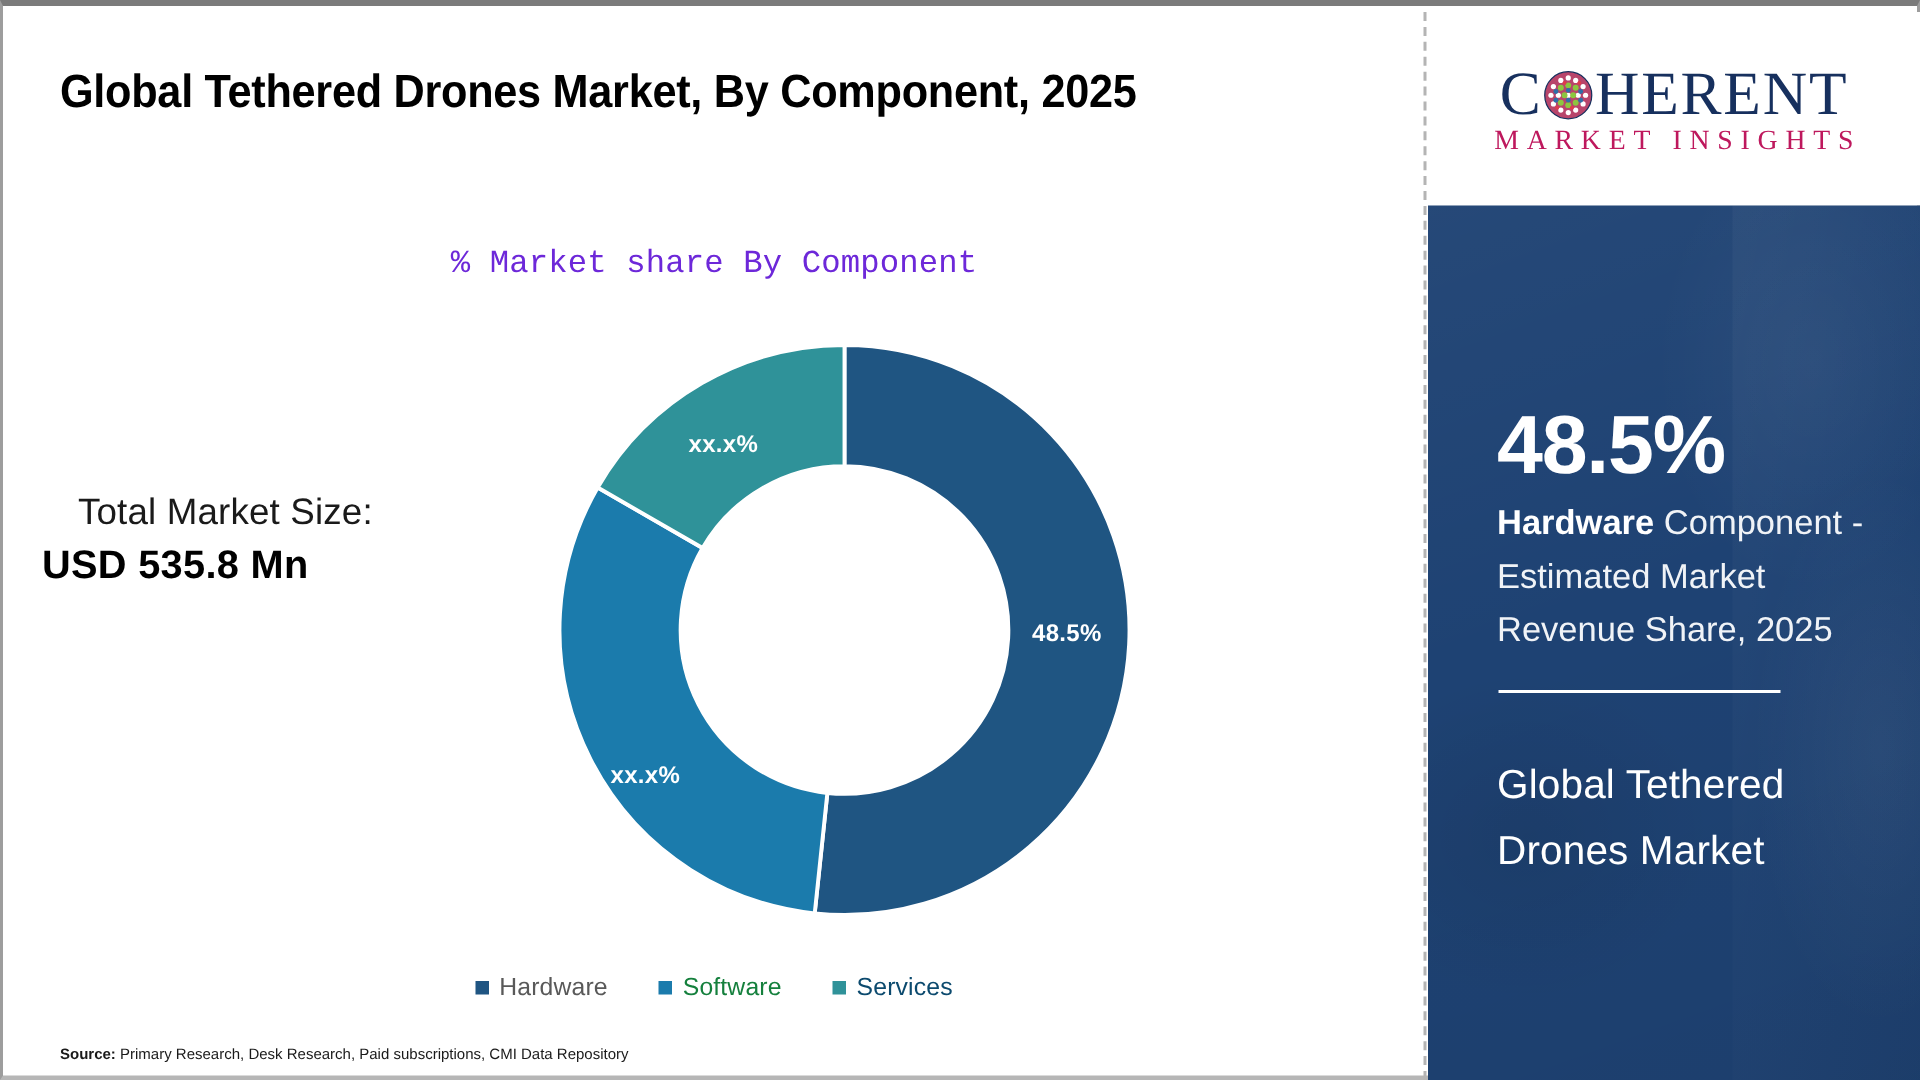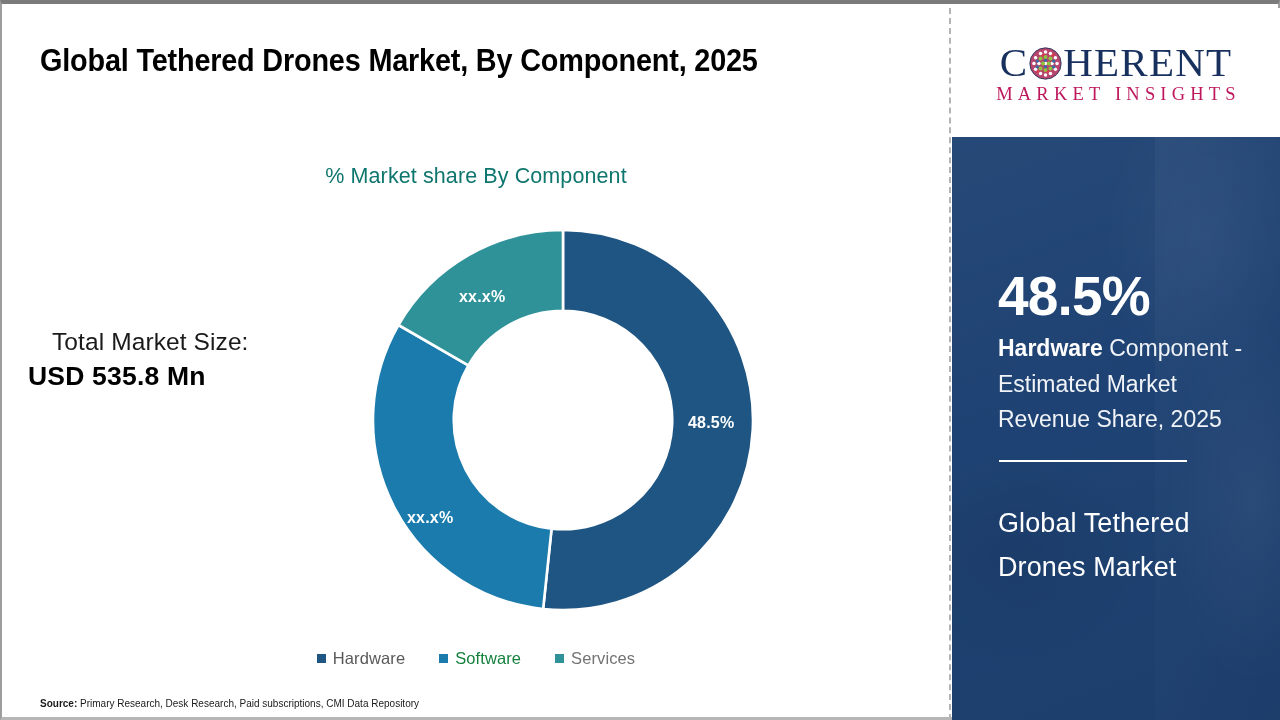--- a/index.html
+++ b/index.html
@@ -227,21 +227,21 @@
 </style>
 </head>
 <body>
 
 <div id="frame">
 
   <div id="left-panel">
 
     <div id="chart-title">Global Tethered Drones Market, By Component, 2025</div>
 
-    <div id="chart-subtitle" style="color: #0f766e;">% Market share By Component</div>
+    <div id="chart-subtitle" style="color: #6d28d9; font-family: Liberation Mono, monospace;">% Market share By Component</div>
 
     <div id="total-market">
       <span class="tm-label">Total Market Size:</span>
       <span class="tm-value">USD 535.8 Mn</span>
     </div>
 
     <div id="donut-wrap">
       <svg id="donut-svg" viewBox="0 0 392 392">
         <g id="donut-slices">
             <path d="M 196 6 A 190 190 0 1 1 176.13959197914588 384.95916011997195 L 184.58026538800888 304.6515170689838 A 109.24999999999999 109.24999999999999 0 1 0 196 86.75000000000001 Z" fill="#1f5582" stroke="#ffffff" stroke-width="2.6"></path>
@@ -258,21 +258,21 @@
       <div class="legend-item">
         <span class="legend-swatch" style="background: rgb(31, 85, 130);"></span>
         <span class="legend-text" style="color: rgb(89, 89, 89);">Hardware</span>
       </div>
       <div class="legend-item">
         <span class="legend-swatch" style="background: rgb(27, 123, 172);"></span>
         <span class="legend-text" style="color: #15803d;">Software</span>
       </div>
       <div class="legend-item">
         <span class="legend-swatch" style="background: rgb(47, 146, 153);"></span>
-        <span class="legend-text" style="color: #737373;">Services</span>
+        <span class="legend-text" style="color: #0c4a6e;">Services</span>
       </div>
     </div>
 
     <div id="source-line">
       <span class="src-strong">Source:</span><span> Primary Research, Desk Research, Paid subscriptions, CMI Data Repository</span>
     </div>
   </div>
 
   <div id="divider"></div>
 

